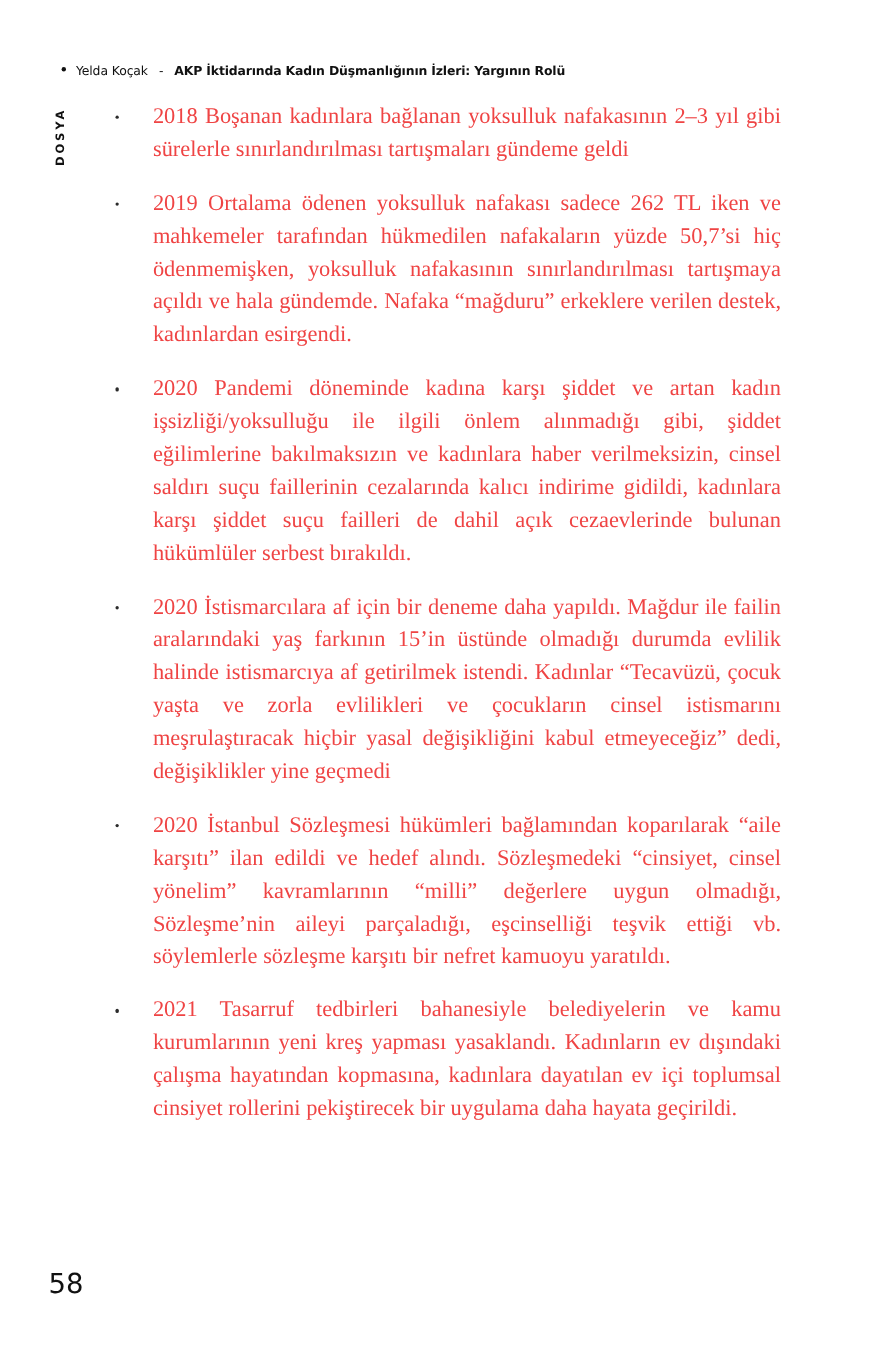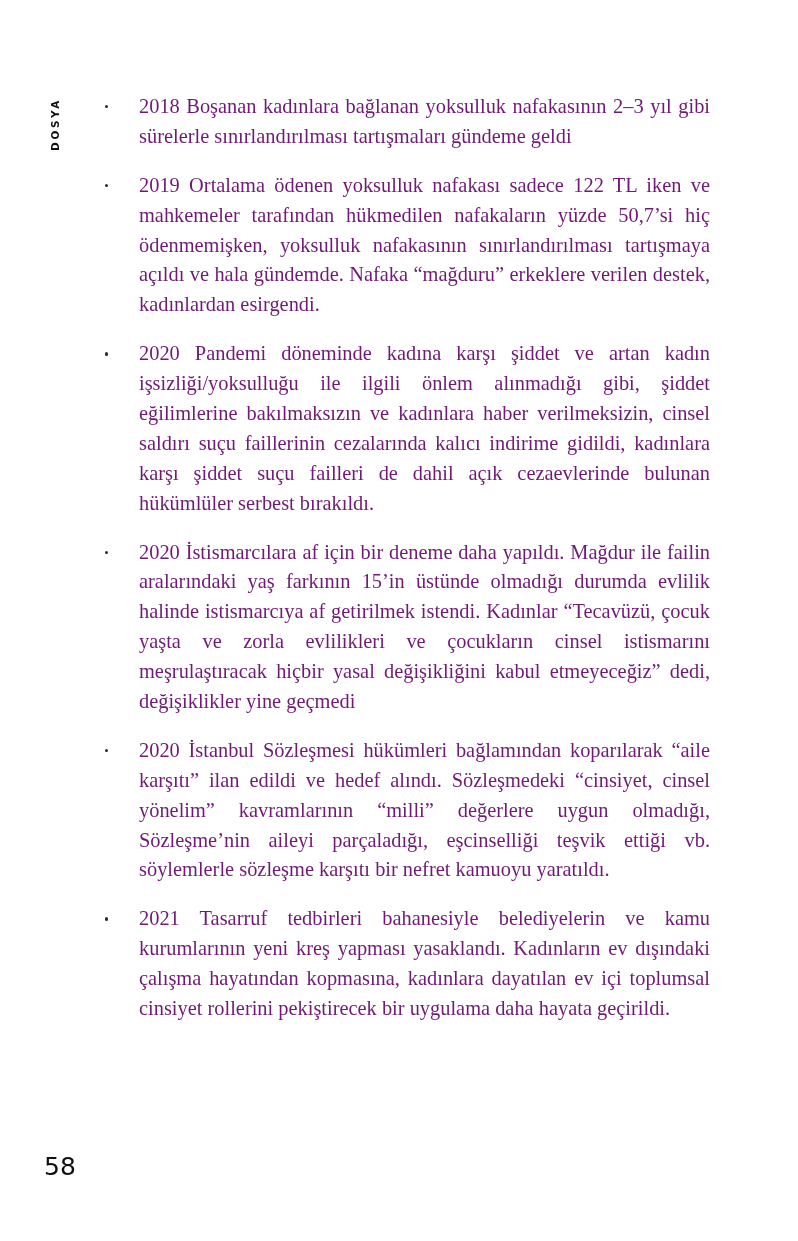--- a/index.html
+++ b/index.html
@@ -100,21 +100,21 @@
   }
   ul.bullet-list > li {
     position: relative;
     padding-left: 43px;
     margin-bottom: 19px;
     font-size: 20.4px;
     line-height: 1.465;
     text-align: justify;
     text-justify: inter-word;
     hyphens: manual;
-    color: #701a75;
+    color: #ef4444;
   }
   ul.bullet-list > li:last-child {
     margin-bottom: 16px;
   }
   ul.bullet-list > li::before {
     content: "";
     position: absolute;
     left: 9px;
     top: 13px;
     width: 3.4px;
@@ -136,32 +136,38 @@
     font-weight: 400;
     color: #111111;
     letter-spacing: 0px;
   }
 </style>
 </head>
 <body>
 
 <div class="page">
 
+  <div class="running-head">
+    <span class="rh-bullet"></span>
+    <span class="rh-author">Yelda Koçak</span>
+    <span class="rh-sep">-</span>
+    <span class="rh-title">AKP İktidarında Kadın Düşmanlığının İzleri: Yargının Rolü</span>
+  </div>
 
   <div class="section-marker">
     <span>DOSYA</span>
   </div>
 
   <div class="content">
     <ul class="bullet-list">
       <li>
         <span class="para-text">2018 Boşanan kadınlara bağlanan yoksulluk nafakasının 2–3 yıl gibi sürelerle sınırlandırılması tartışmaları gündeme geldi</span>
       </li>
       <li>
-        <span class="para-text">2019 Ortalama ödenen yoksulluk nafakası sadece 122 TL iken ve mahkemeler tarafından hükmedilen nafakaların yüzde 50,7’si hiç ödenmemişken, yoksulluk nafakasının sınırlandırılması tartışmaya açıldı ve hala gündemde. Nafaka “mağduru” erkeklere verilen destek, kadınlardan esirgendi.</span>
+        <span class="para-text">2019 Ortalama ödenen yoksulluk nafakası sadece 262 TL iken ve mahkemeler tarafından hükmedilen nafakaların yüzde 50,7’si hiç ödenmemişken, yoksulluk nafakasının sınırlandırılması tartışmaya açıldı ve hala gündemde. Nafaka “mağduru” erkeklere verilen destek, kadınlardan esirgendi.</span>
       </li>
       <li>
         <span class="para-text">2020 Pandemi döneminde kadına karşı şiddet ve artan kadın işsizliği/yoksulluğu ile ilgili önlem alınmadığı gibi, şiddet eğilimlerine bakılmaksızın ve kadınlara haber verilmeksizin, cinsel saldırı suçu faillerinin cezalarında kalıcı indirime gidildi, kadınlara karşı şiddet suçu failleri de dahil açık cezaevlerinde bulunan hükümlüler serbest bırakıldı.</span>
       </li>
       <li>
         <span class="para-text">2020 İstismarcılara af için bir deneme daha yapıldı. Mağdur ile failin aralarındaki yaş farkının 15’in üstünde olmadığı durumda evlilik halinde istismarcıya af getirilmek istendi. Kadınlar “Tecavüzü, çocuk yaşta ve zorla evlilikleri ve çocukların cinsel istismarını meşrulaştıracak hiçbir yasal değişikliğini kabul etmeyeceğiz” dedi, değişiklikler yine geçmedi</span>
       </li>
       <li>
         <span class="para-text">2020 İstanbul Sözleşmesi hükümleri bağlamından koparılarak “aile karşıtı” ilan edildi ve hedef alındı. Sözleşmedeki “cinsiyet, cinsel yönelim” kavramlarının “milli” değerlere uygun olmadığı, Sözleşme’nin aileyi parçaladığı, eşcinselliği teşvik ettiği vb. söylemlerle sözleşme karşıtı bir nefret kamuoyu yaratıldı.</span>
       </li>

